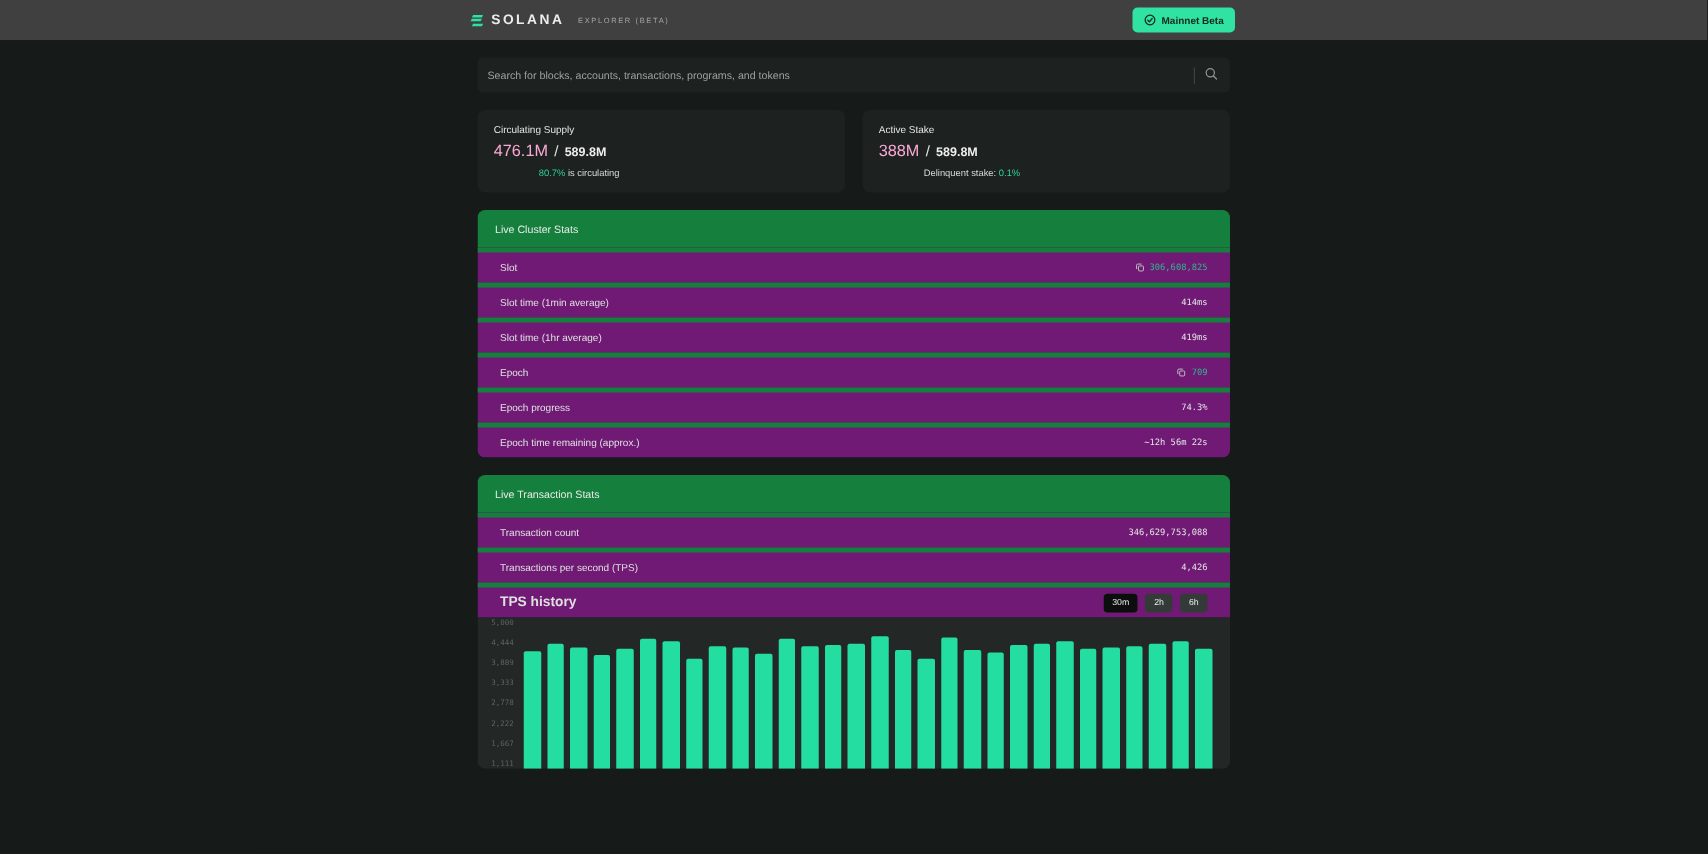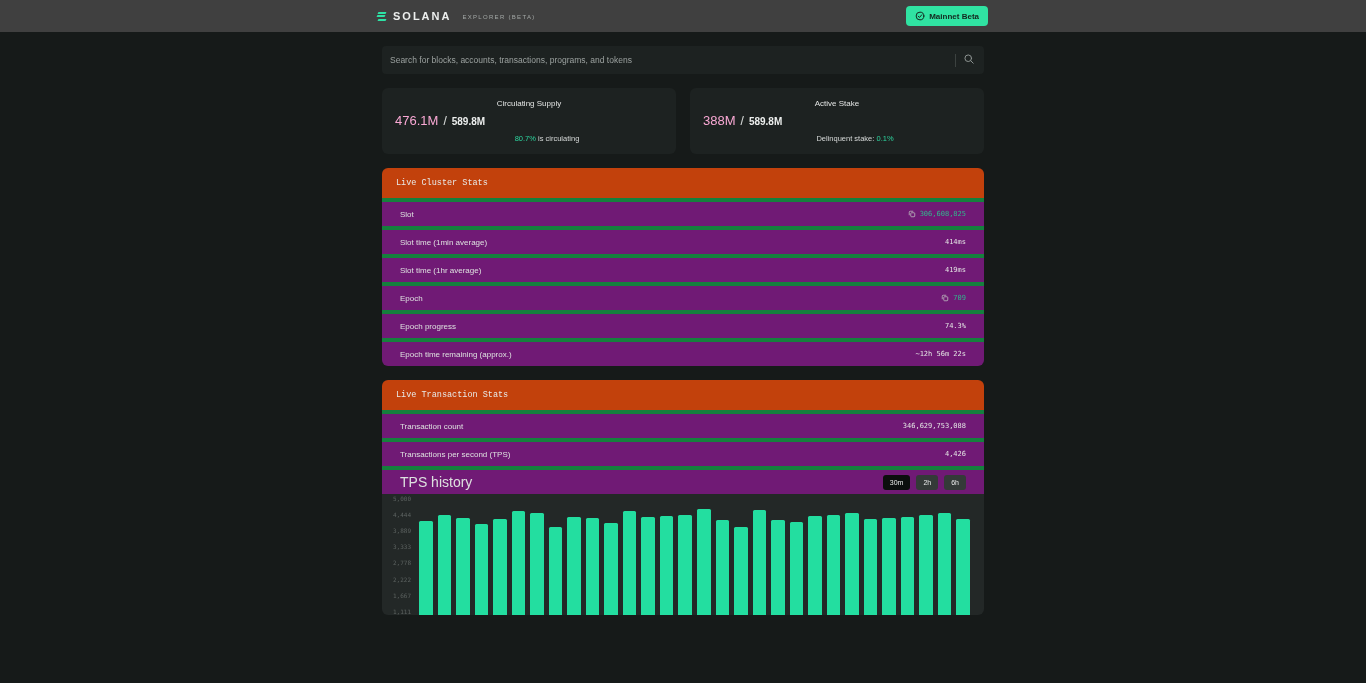--- a/index.html
+++ b/index.html
@@ -27,35 +27,35 @@
   .net-icon { display:flex; }
   
   .container { width:602px; margin:0 auto; }
   
   .searchbar { margin-top:14px; height:28px; background:#1d2221; border-radius:4px; display:flex; align-items:center; padding:0 9px 0 8px; }
   .searchbar input { flex:1; background:transparent; border:none; outline:none; color:#c3c8c6; font-size:8.5px; font-family:inherit; }
   .searchbar input::placeholder { color:#9ba19f; }
   .search-div { width:1px; height:13px; background:#3c4240; margin:0 7px 0 8px; }
   .search-btn { display:flex; align-items:center; background:none; border:none; cursor:pointer; padding:0; }
   
-  .cards { display:flex; gap:14px; margin-top:14px;text-align:center; }
+  .cards { display:flex; gap:14px; margin-top:14px; }
   .card { flex:1; background:#1d2221; border-radius:6px; padding:11px 13px; }
   .card-title { font-size:8px; color:#e2e4e3; }
   .card-line { margin-top:5px; display:flex; align-items:baseline; gap:5px; }
   .big-green { color:#f9a8d4; font-size:13px; font-weight:400; }
   .slash { color:#e0e3e2; font-size:12px; font-weight:300; }
   .total { color:#eceeed; font-size:10px; font-weight:700; }
   .card-sub { margin-top:6px; font-size:7.5px; color:#d6d9d8;margin-left:36px; }
   .green-sm { color:#2dd49e; }
   
   .section { margin-top:14px; border-radius:6px; overflow:hidden; }
-  .section-header { background:#c2410c; padding:10px 14px; font-size:8.5px; font-weight:500; color:#e8eae9;font-family:Liberation Mono, monospace; }
+  .section-header { background:#15803d; padding:10px 14px; font-size:8.5px; font-weight:500; color:#e8eae9; }
   .trow { background:#701a75; border-top:4px solid #15803d; height:28px; display:flex; align-items:center; justify-content:space-between; padding:0 18px; }
   .trow-label { font-size:8px; color:#dde0df; }
-  .trow-label.lg { font-size:14px; font-weight:400; }
+  .trow-label.lg { font-size:11px; font-weight:700; }
   .trow-value { display:flex; align-items:center; gap:4px; font-family:"DejaVu Sans Mono", monospace; font-size:7px; color:#e3e5e4; }
   .trow-value .val-link { color:#32b68d; cursor:pointer; }
   .copy-btn { display:flex; align-items:center; background:none; border:none; padding:0; cursor:pointer; }
   
   .range-btns { display:flex; gap:6px; }
   .range-btn { font-family:inherit; font-size:7px; color:#e8eae9; background:#343a38; border:none; border-radius:3px; padding:4px 7px; cursor:pointer; }
   .range-btn.active { background:#0b0e0d; }
   
   .chart-row { position:relative; background:#232827; height:121px; overflow:hidden; }
   .chart-ticks { position:absolute; left:0; top:0; width:29px; height:149px; }

